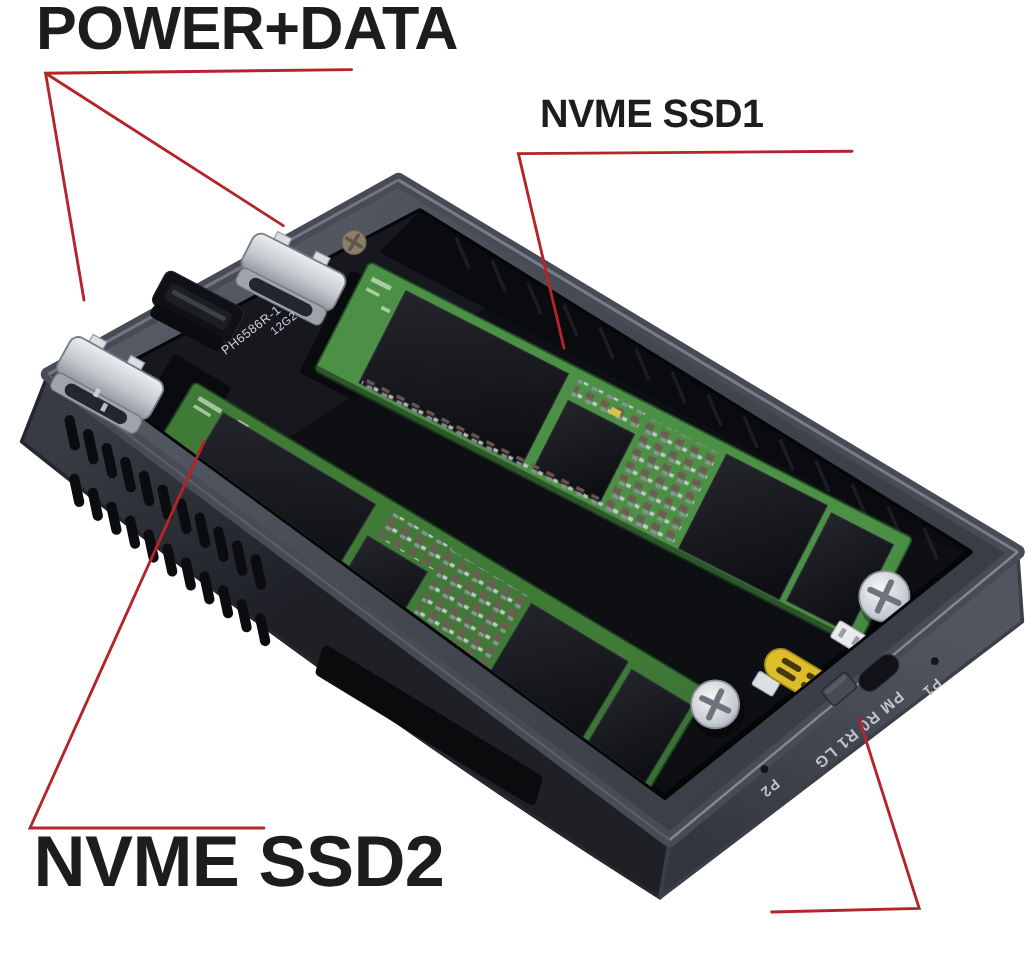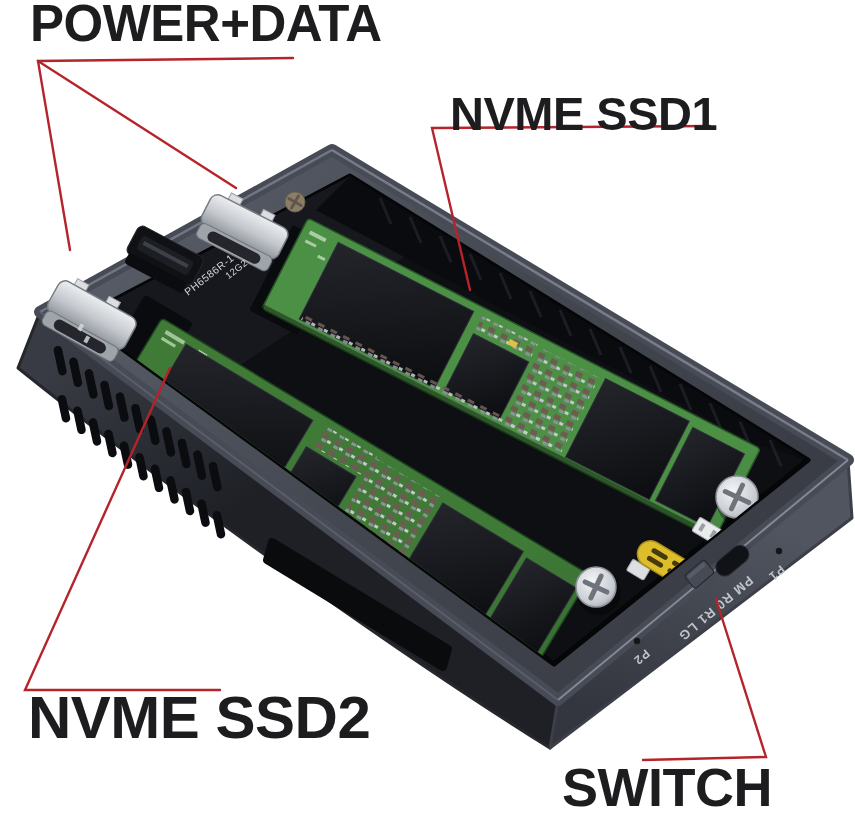--- a/index.html
+++ b/index.html
@@ -12,21 +12,21 @@
   }
   .label{
     position:absolute;
     font-weight:bold;
     color:#1d1d1f;
     line-height:1;
     white-space:nowrap;
     letter-spacing:-0.5px;
   }
   .label-power{left:30px;top:-2px;font-size:51px;}
-  .label-ssd1{left:450px;top:78px;font-size:47px;margin-top:12px;}
+  .label-ssd1{left:450px;top:78px;font-size:33px;}
   .label-ssd2{left:28px;top:688px;font-size:60px;}
   .label-switch{left:562px;top:760px;font-size:54px;}
   svg text{font-family:"Liberation Sans",sans-serif;}
 </style>
 </head>
 <body>
 
 <div class="stage">
 
   <svg width="855" height="816" viewBox="0 0 855 816">
@@ -261,15 +261,14 @@
       <path d="M710,126 L432,128 L470,290"></path>
       <path d="M220,690 L25,690 L170,368"></path>
       <path d="M643,760 L766,757 L716,599"></path>
     </g>
   </svg>
 
   
   <div class="label label-power">POWER+DATA</div>
   <div class="label label-ssd1">NVME SSD1</div>
   <div class="label label-ssd2">NVME SSD2</div>
-  <div class="label label-switch">SWITCH</div>
 
 </div>
 
 </body></html>

